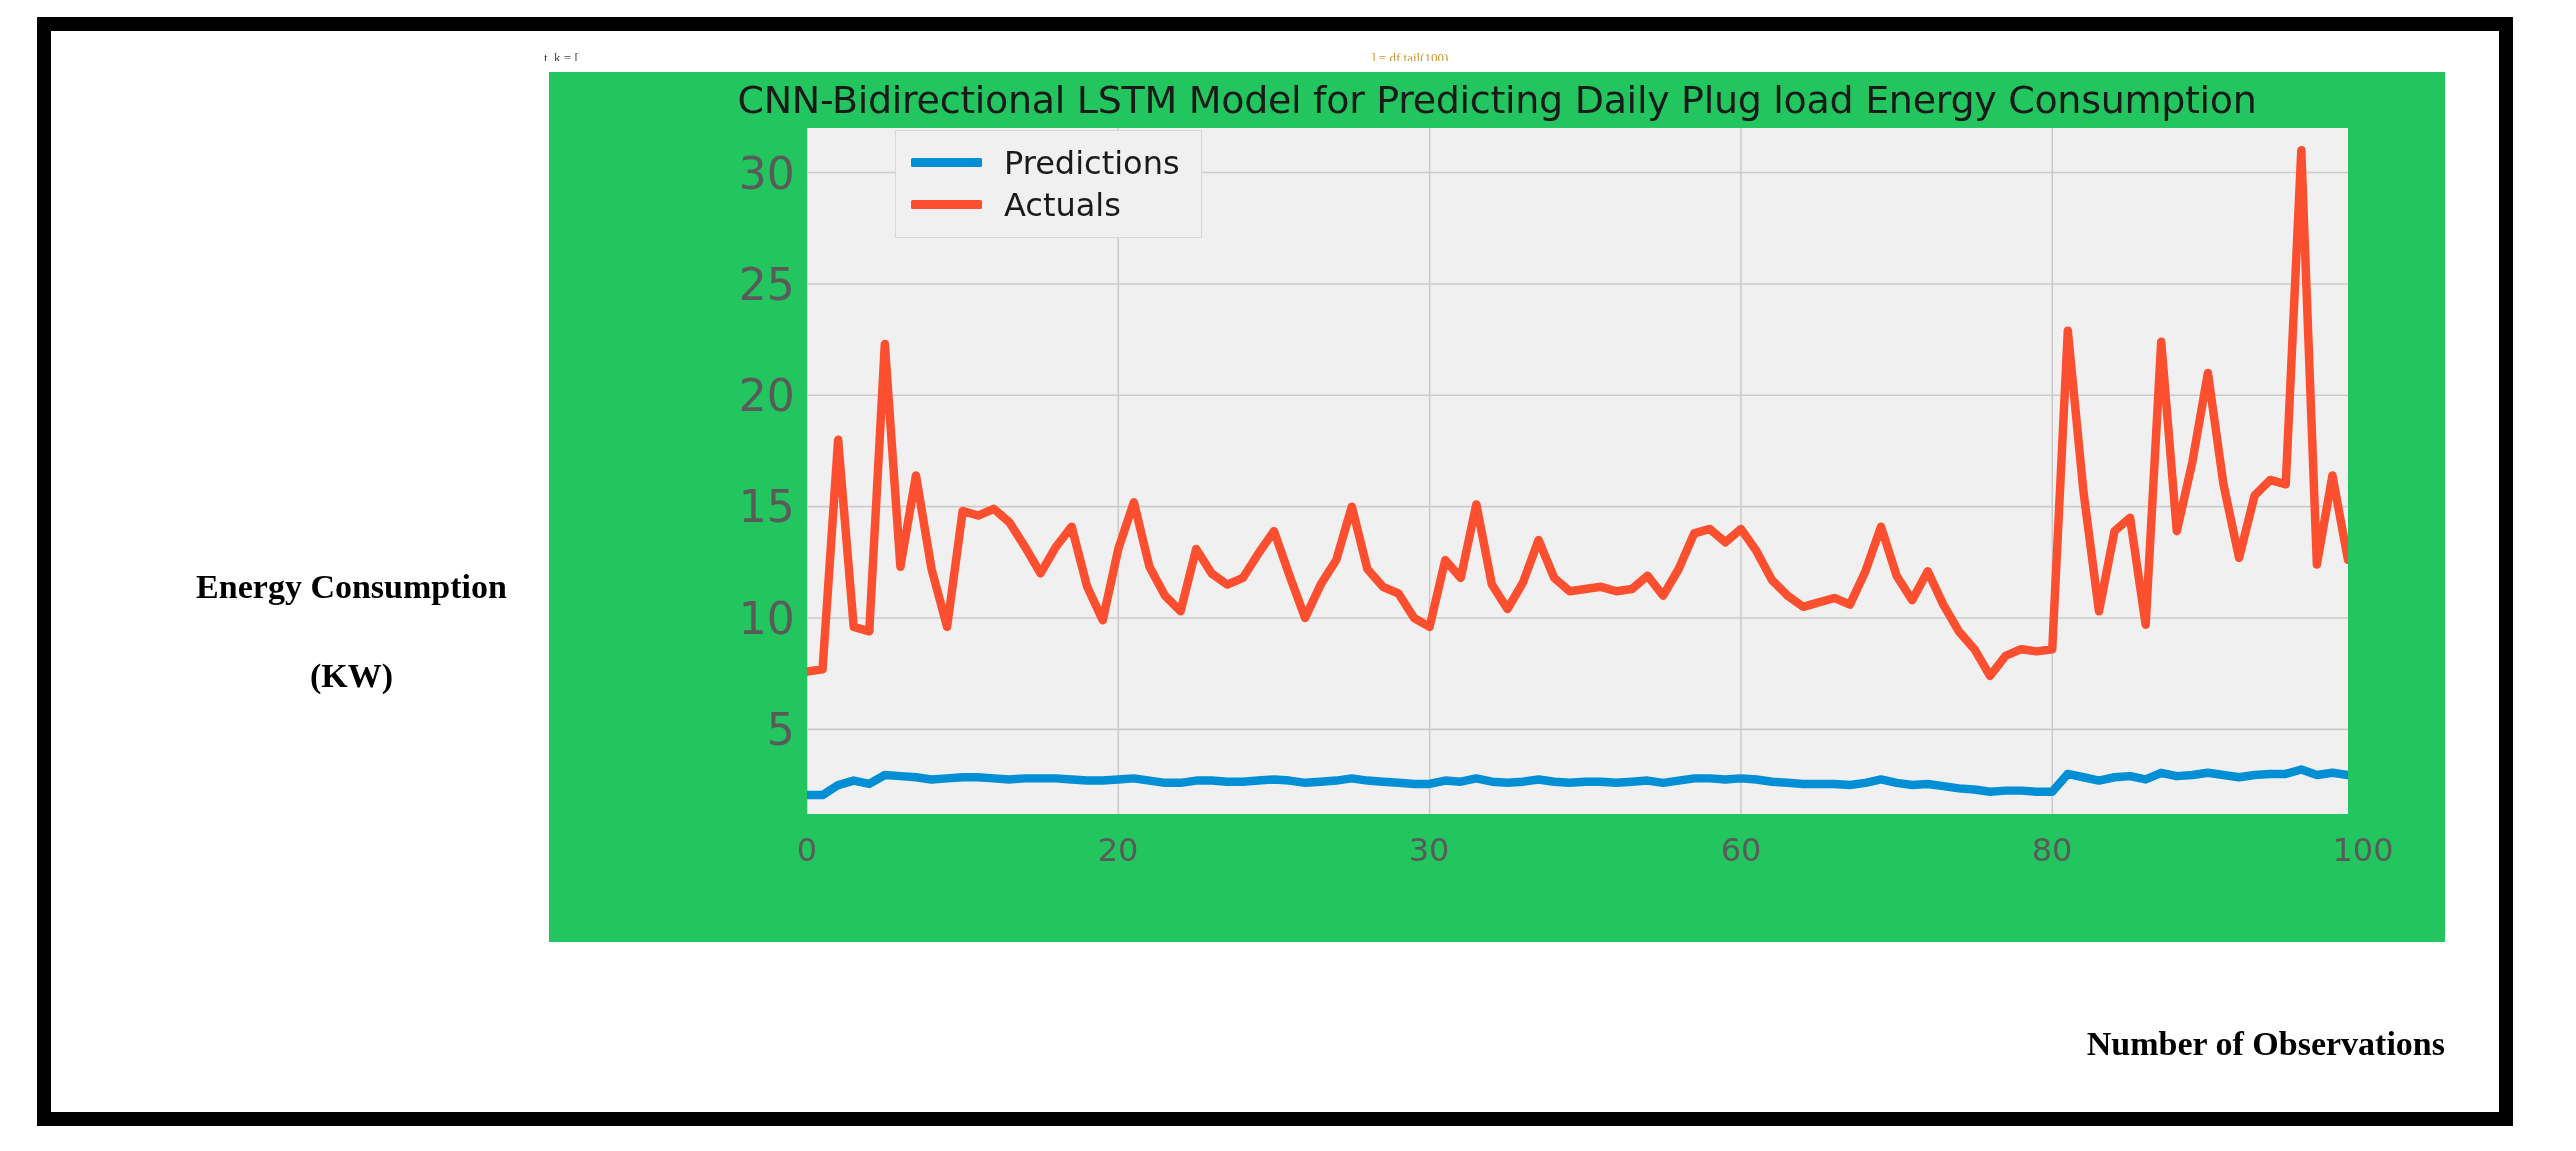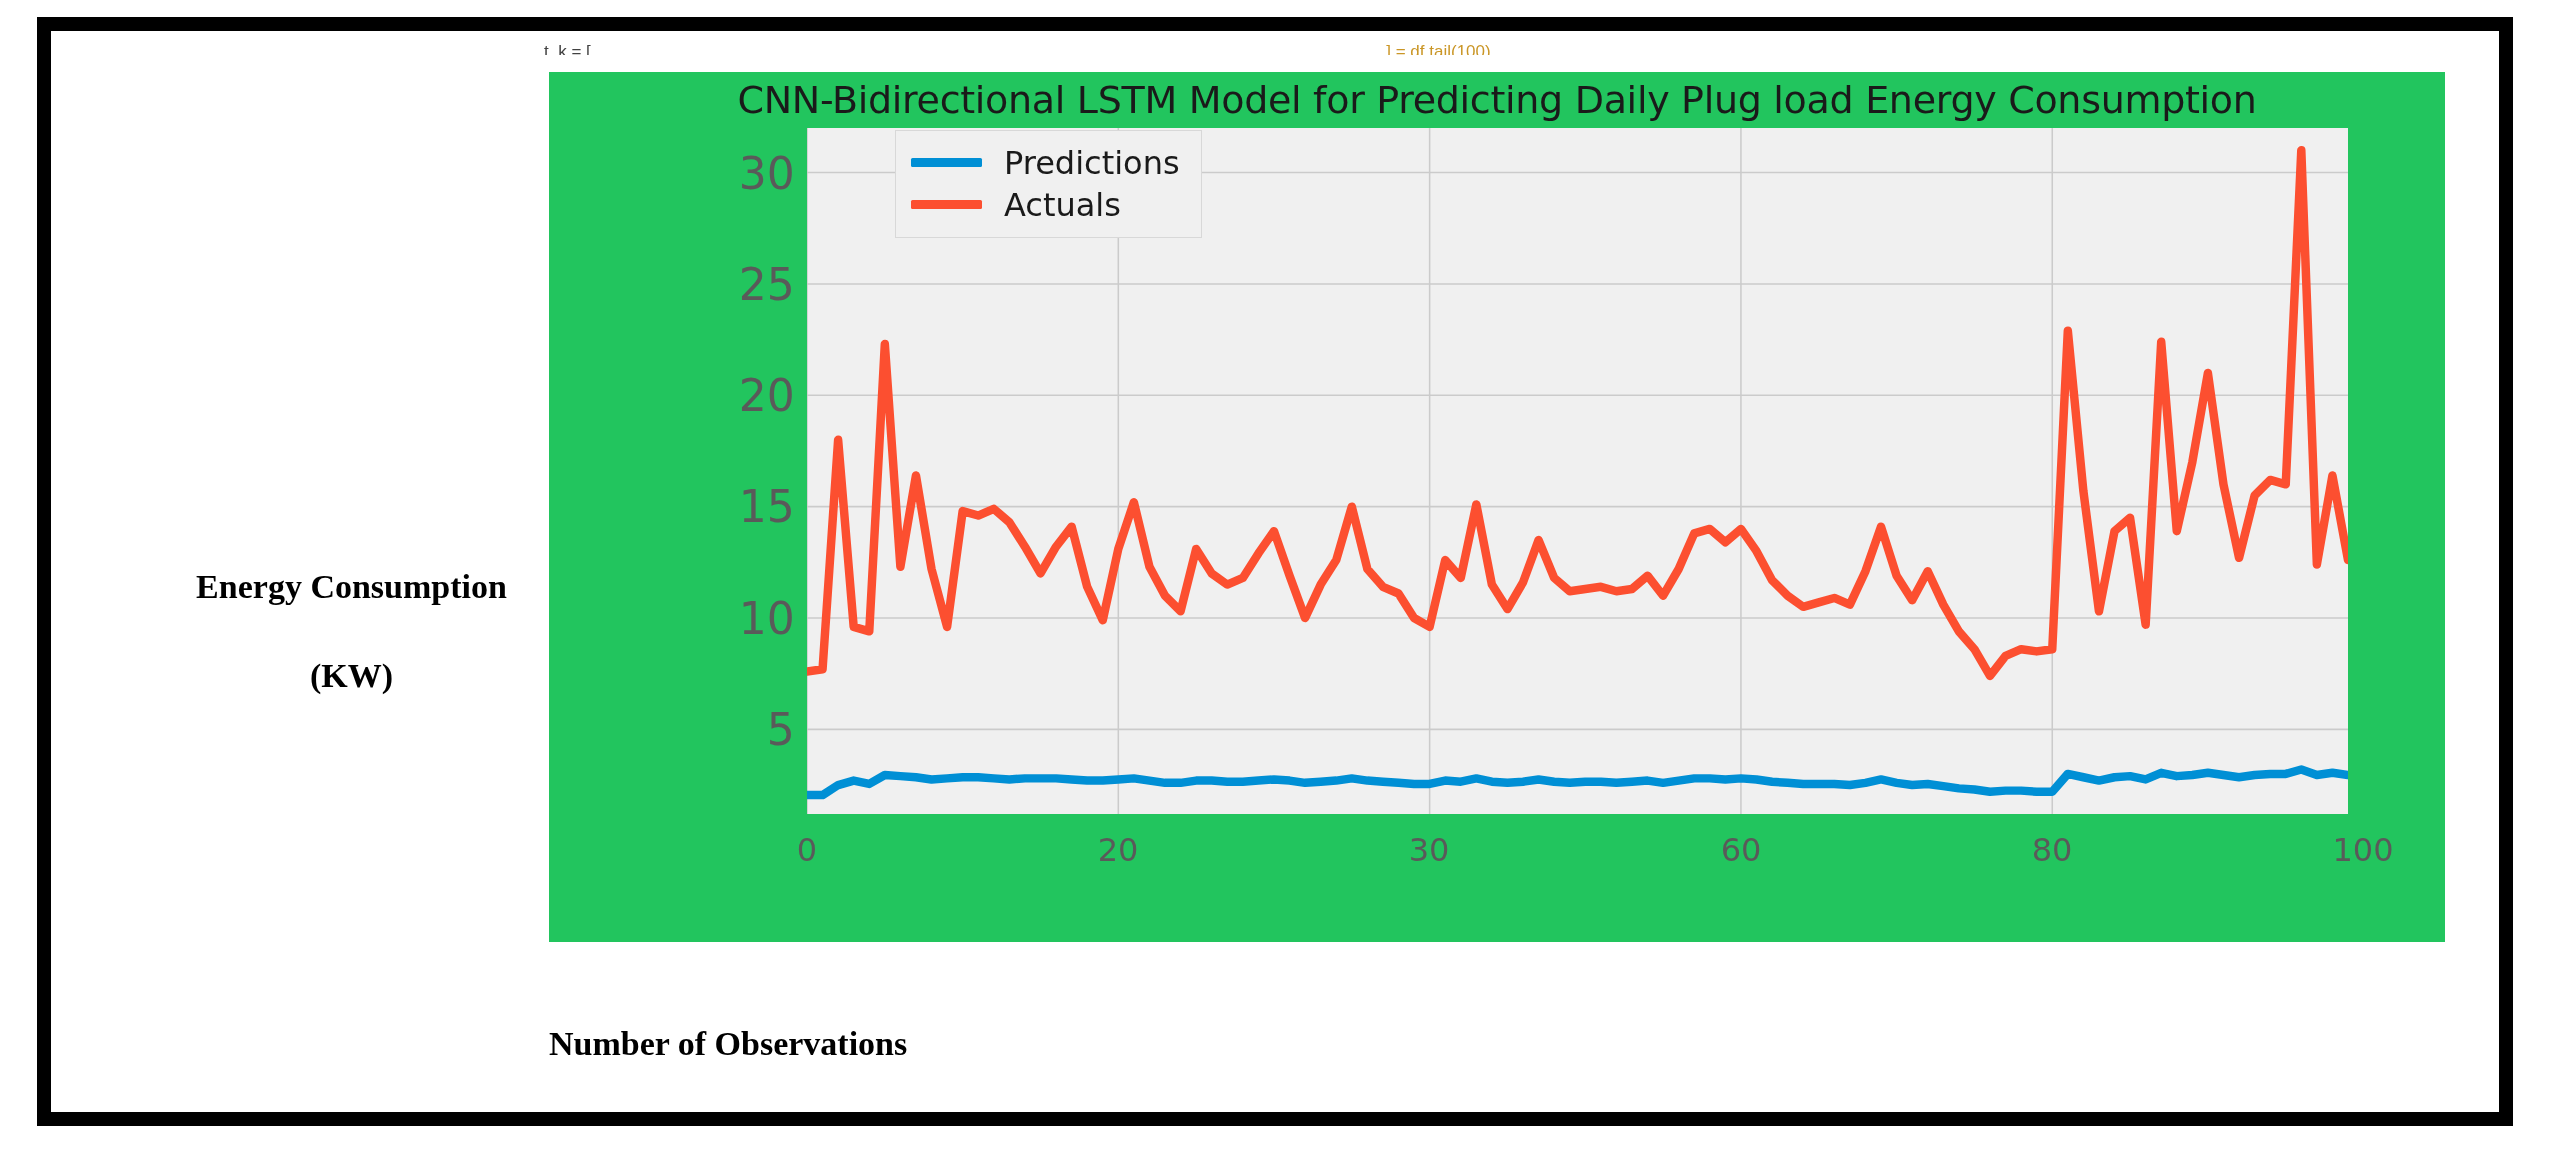--- a/index.html
+++ b/index.html
@@ -23,26 +23,26 @@
     height: 1109px;
     border: 14px solid #000000;
     box-sizing: border-box;
     background: #ffffff;
   }
 
   
   #code-remnants {
     position: absolute;
     left: 493px;
-    top: 12px;
+    top: 18px;
     width: 1078px;
     height: 12.3px;
     overflow: hidden;
-    font-family: Liberation Sans, sans-serif;
-    font-size: 17px;
+    font-family: Liberation Serif, serif;
+    font-size: 13px;
     line-height: 17px;
     white-space: nowrap;
     color: #202020;
     opacity: 0.85;
   }
   #code-remnants .tok-str  { color: #c18401; }
 
   
   #figure {
     position: absolute;
@@ -149,21 +149,21 @@
     color: #000000;
     line-height: 1.0;
   }
   #ylabel-block .line2 { margin-top: 55px; }
 
   #xlabel-block {
     position: absolute;
     left: 498px;
     top: 994px;
     width: 1896px;
-    text-align: left;
+    text-align: right;
     font-family: "Liberation Serif", serif;
     font-weight: bold;
     font-size: 34px;
     color: #000000;
   }
 </style>
 </head>
 <body>
 
 <div id="page-frame">

